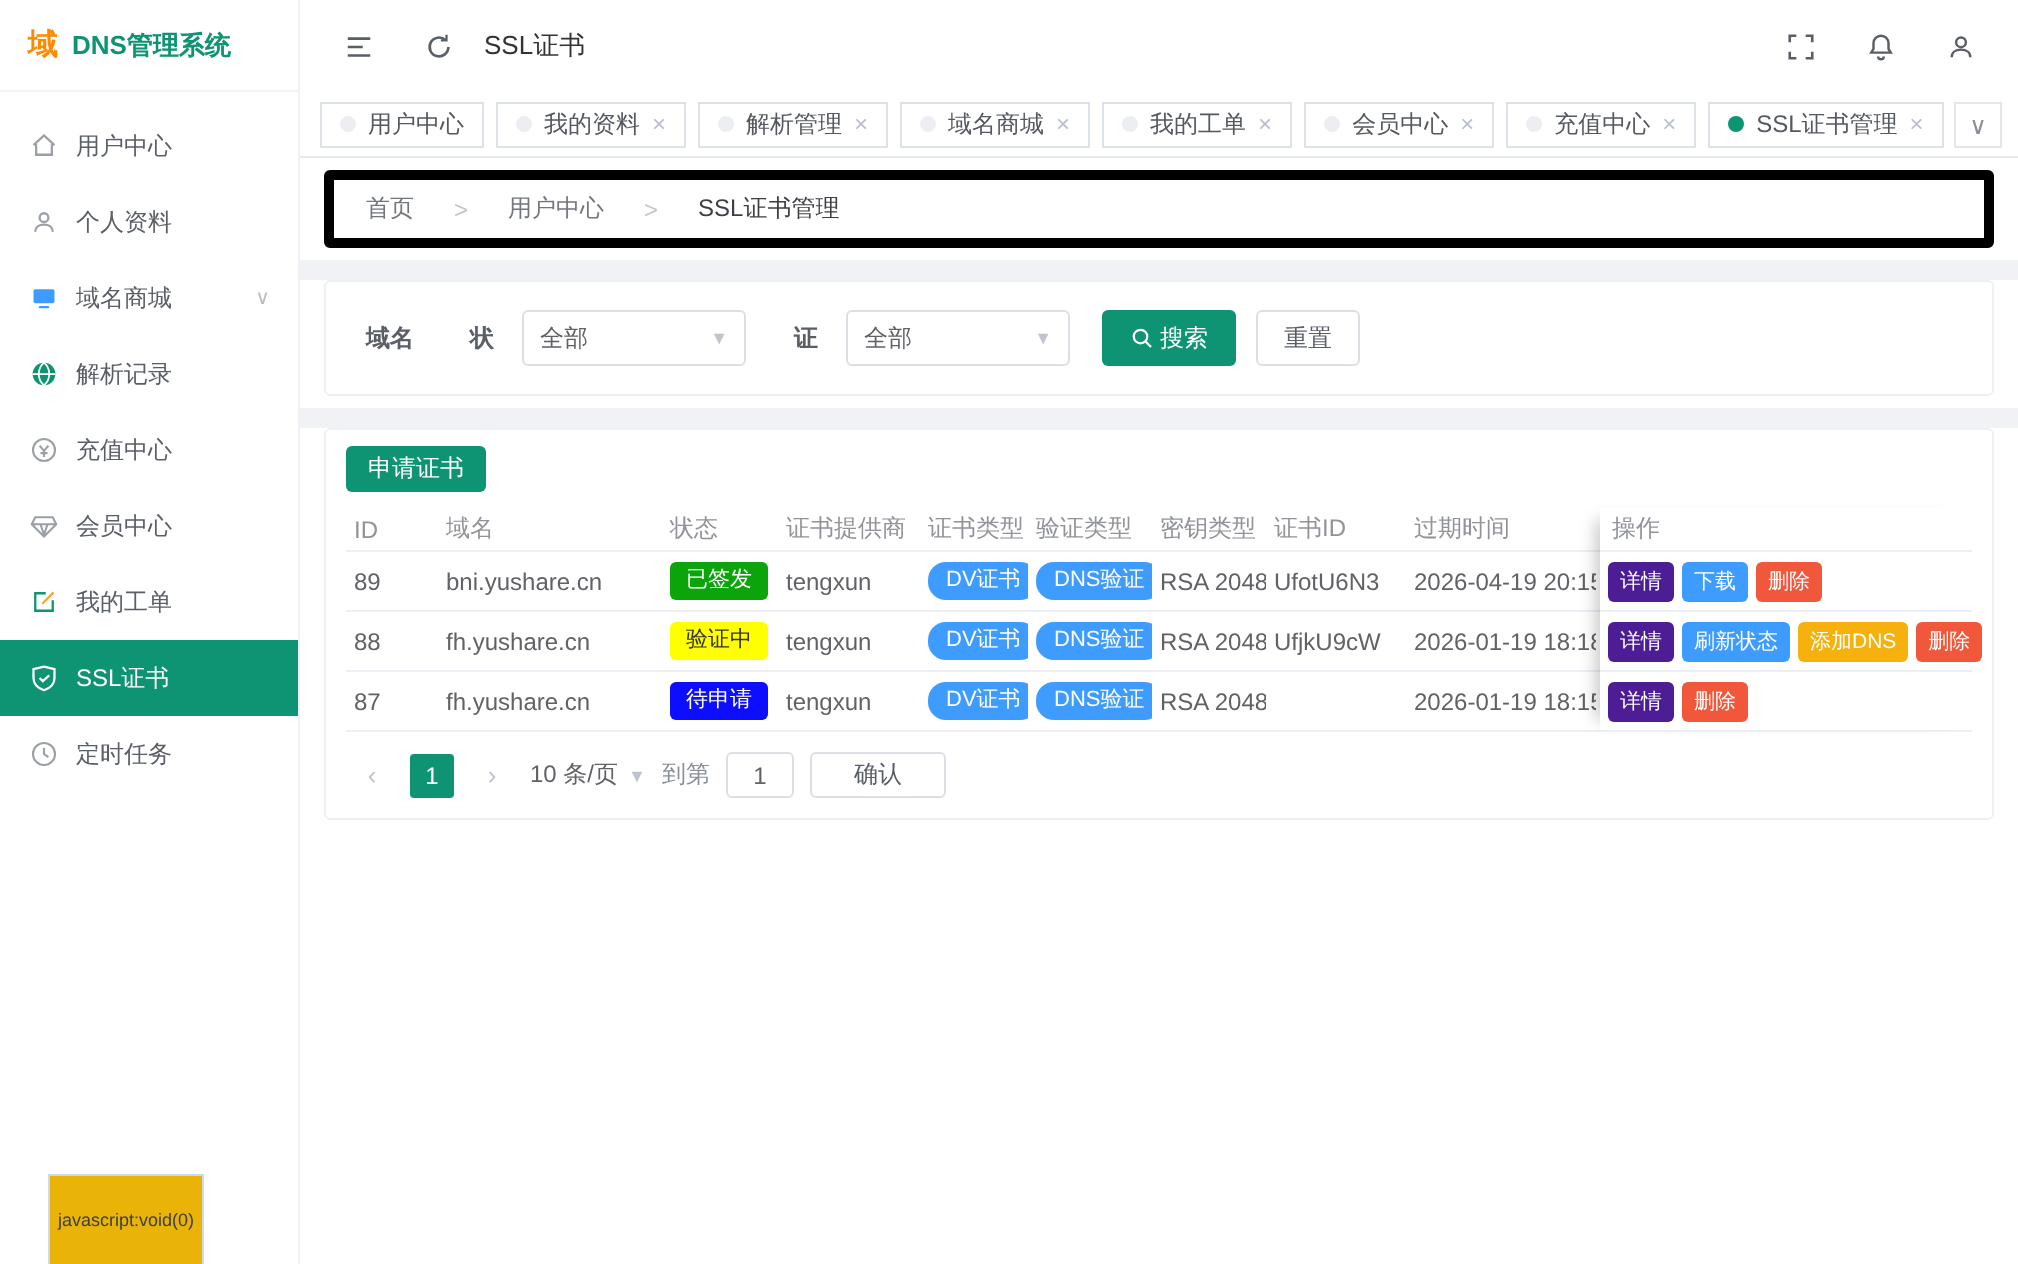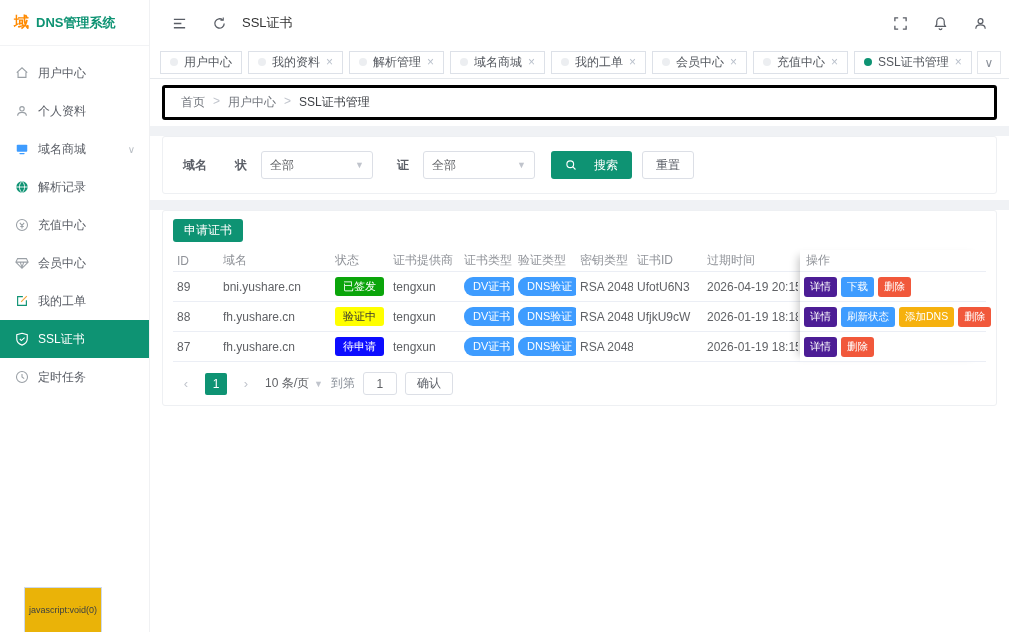--- a/index.html
+++ b/index.html
@@ -29,32 +29,32 @@
   .nav-title { margin-left:10px; color:#333; font-size:13px; }
   .nav-right { margin-left:auto; display:flex; align-items:center; gap:14px; }
   
   .tabsbar { height:33px; display:flex; align-items:center; gap:6px; padding:0 10px; border-bottom:1px solid #e6e9ed; position:relative; }
   .tab { display:inline-flex; align-items:center; gap:6px; height:23px; padding:0 9px; border:1px solid #dde1e8; background:#fff; color:#54585f; cursor:pointer; font-size:12px; white-space:nowrap; }
   .tab-dot { width:8px; height:8px; border-radius:50%; background:#eceef1; }
   .tab.active .tab-dot { background:#0e9373; }
   .tab-close { color:#b9c0cb; font-size:12px; line-height:1; cursor:pointer; }
   .tabs-more { position:absolute; right:8px; top:5px; width:24px; height:23px; border:1px solid #e3e6eb; background:#fff; display:flex; align-items:center; justify-content:center; color:#8a9099; cursor:pointer; }
   
-  .crumb-card { margin:6px 12px 0; background:#fff; border:3px solid #000000; border-radius:3px; padding:6px 16px; display:flex; align-items:flex-start; gap:8px; color:#72767d; }
+  .crumb-card { margin:6px 12px 0; background:#fff; border:5px solid #000000; border-radius:3px; padding:6px 16px; display:flex; align-items:center; gap:20px; color:#72767d; }
   .crumb-sep { color:#c0c4cc; }
   .crumb-last { color:#3c3f44; }
   .gap { height:10px; background:#f0f2f5; margin:6px 0 0; }
   
   .search-card { margin:0 12px; background:#fff; border:1px solid #eef0f3; border-radius:3px; padding:14px 20px; display:flex; align-items:center; gap:10px; }
   .f-label { color:#5a5e66; font-weight:bold; margin-right:4px; white-space:nowrap; }
   .f-input { width:150px; height:28px; border:1px solid #dcdfe6; border-radius:3px; padding:0 10px; font-size:12px; color:#606266; font-family:inherit; }
   .f-input::placeholder { color:#b4bbc4; }
   .f-select { width:112px; height:28px; border:1px solid #dcdfe6; border-radius:3px; padding:0 8px; display:flex; align-items:center; justify-content:space-between; color:#606266; cursor:pointer; background:#fff; }
   .f-select .arr { color:#c0c4cc; font-size:9px; }
-  .btn { display:inline-flex; align-items:center; gap:17px; height:28px; padding:0 13px; border-radius:3px; border:1px solid transparent; font-size:12px; cursor:pointer; font-family:inherit; white-space:nowrap; }
+  .btn { display:inline-flex; align-items:center; gap:3px; height:28px; padding:0 13px; border-radius:3px; border:1px solid transparent; font-size:12px; cursor:pointer; font-family:inherit; white-space:nowrap; }
   .btn-primary { background:#0e9373; color:#fff; }
   .btn-plain { background:#fff; border-color:#dcdfe6; color:#5a5e66; }
   .btn svg { width:12px; height:12px; }
   .ml16 { margin-left:14px; }
   
   .table-card { margin:0 12px; background:#fff; border:1px solid #eef0f3; border-radius:3px; padding:8px 10px 10px; }
   .btn-apply { height:23px; padding:0 10px; font-size:12px; margin-bottom:8px; }
   .tbl { position:relative; }
   .trow, .thead { display:grid; grid-template-columns:46px 112px 58px 71px 54px 62px 57px 70px 95px 1fr; align-items:center; border-bottom:1px solid #ebeef5; }
   .thead { height:22px; color:#909399; }
@@ -72,21 +72,21 @@
   .abtn { border:none; border-radius:3px; color:#fff; font-size:10.5px; padding:3px 6px; cursor:pointer; font-family:inherit; white-space:nowrap; }
   .a-teal { background:#4c1d95; } .a-blue { background:#3e9cff; } .a-amber { background:#f6b10e; } .a-red { background:#f1583b; }
   
   .pager { display:flex; align-items:center; gap:8px; margin-top:10px; padding-left:2px; color:#606266; }
   .pg-arrow { width:22px; height:22px; display:flex; align-items:center; justify-content:center; color:#c0c4cc; cursor:pointer; font-size:13px; }
   .pg-num { width:22px; height:22px; display:flex; align-items:center; justify-content:center; background:#0e9373; color:#fff; border-radius:2px; cursor:pointer; }
   .pg-size { display:flex; align-items:center; gap:5px; cursor:pointer; }
   .pg-size .arr { color:#c0c4cc; font-size:9px; }
   .pg-goto-label { color:#8a9099; }
   .pg-input { width:34px; height:23px; border:1px solid #dcdfe6; border-radius:3px; text-align:center; font-size:12px; color:#606266; font-family:inherit; }
-  .pg-confirm { height:23px; padding:0 11px; border:1px solid #dcdfe6; border-radius:3px; background:#fff; color:#5a5e66; font-size:12px; cursor:pointer; font-family:inherit; }
+  .pg-confirm { height:23px; padding:0 21px; border:1px solid #dcdfe6; border-radius:3px; background:#fff; color:#5a5e66; font-size:12px; cursor:pointer; font-family:inherit; }
   
   .statusbar { position:absolute; left:24px; bottom:0; background:#eab308; border:1px solid #cdd9ec; border-bottom:none; font-size:9px; color:#3c4043; padding:17px 4px; }
 </style>
 </head>
 <body>
 
 <aside class="sidebar">
   <div class="logo">
     <span class="logo-char">域</span>
     <span class="logo-title">DNS管理系统</span>

